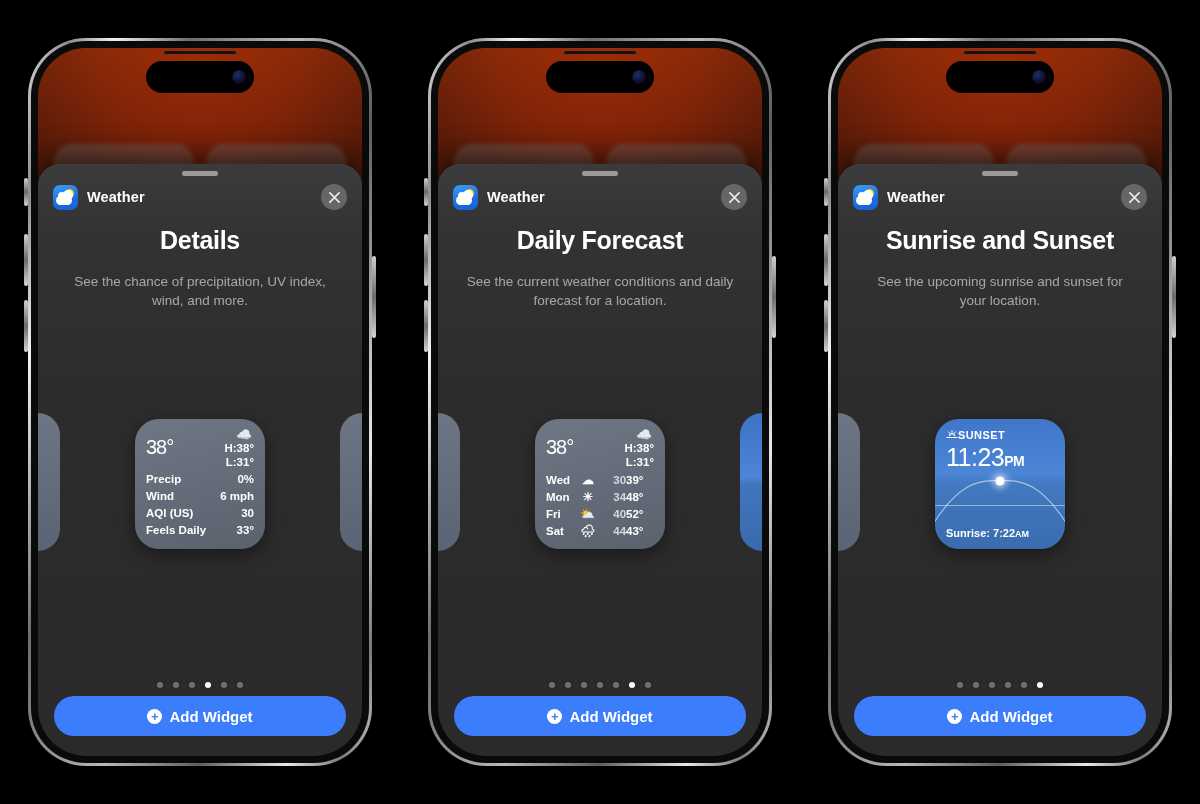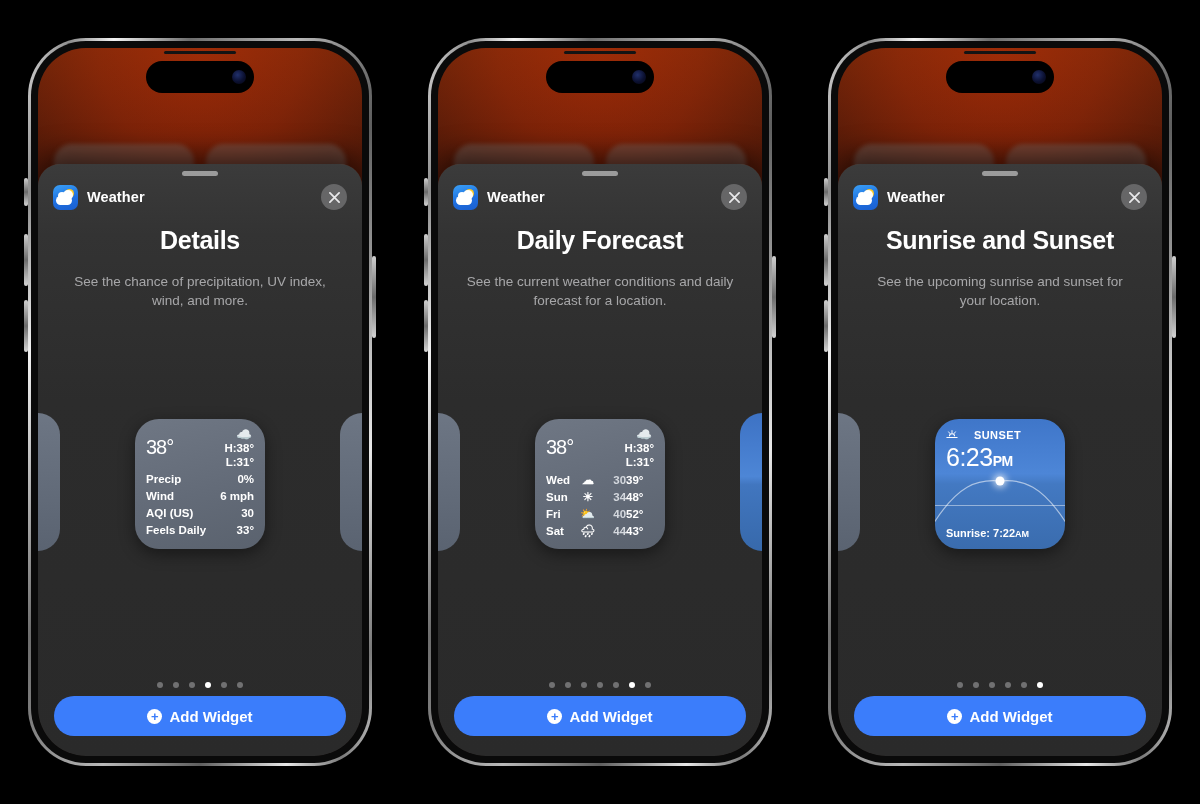--- a/index.html
+++ b/index.html
@@ -246,21 +246,21 @@
   .f-hi  { width: 30px; text-align:left; }
 
   
   .w-sunset {
     background: linear-gradient(180deg,#3f76c9 0%, #4d86d7 42%, #4379c2 50%, #3a6cae 100%);
     color:#fff;
     padding: 10px 11px;
     position: relative;
   }
   .s-label {
-    display:flex; align-items:center; gap:16px;
+    display:flex; align-items:center; gap:0;
     font-size: 11px; font-weight: 700; letter-spacing:.4px;
   }
   .s-time { font-size: 25px; font-weight: 500; line-height: 30px; margin-top: 1px; letter-spacing:-0.5px;}
   .s-time .mer { font-size: 14px; font-weight:700; }
   .s-arc { position:absolute; left:0; right:0; top: 58px; height: 58px; }
   .s-horizon {
     position:absolute; left:0; right:0; top: 86px; height:1px;
     background: rgba(255,255,255,0.45);
   }
   .s-sun {
@@ -458,21 +458,21 @@
                 </div>
               </div>
               <div class="f-rows">
                 <div class="f-row">
                   <span class="f-day">Wed</span>
                   <span class="f-ico">☁</span>
                   <span class="f-lo">30</span>
                   <span class="f-hi">39°</span>
                 </div>
                 <div class="f-row">
-                  <span class="f-day">Sun</span>
+                  <span class="f-day">Mon</span>
                   <span class="f-ico">☀</span>
                   <span class="f-lo">34</span>
                   <span class="f-hi">48°</span>
                 </div>
                 <div class="f-row">
                   <span class="f-day">Fri</span>
                   <span class="f-ico">⛅</span>
                   <span class="f-lo">40</span>
                   <span class="f-hi">52°</span>
                 </div>
@@ -556,21 +556,21 @@
                 <span>
                   <svg width="12" height="10" viewBox="0 0 14 11">
                     <path d="M7 1.5 L7 4.5 M3 3 L4.6 5 M11 3 L9.4 5" stroke="#fff" stroke-width="1.1" stroke-linecap="round"></path>
                     <path d="M4 8.2 a3 3 0 0 1 6 0" fill="none" stroke="#fff" stroke-width="1.2"></path>
                     <path d="M1 9.6 H13" stroke="#fff" stroke-width="1.2" stroke-linecap="round"></path>
                   </svg>
                 </span>
                 <span>SUNSET</span>
               </div>
               <div class="s-time">
-                <span>6:23</span><span class="mer">PM</span>
+                <span>11:23</span><span class="mer">PM</span>
               </div>
               <svg class="s-arc" viewBox="0 0 130 58" preserveAspectRatio="none">
                 <path d="M-6 54 C 22 6, 44 2, 65 4 C 86 2, 108 6, 136 54" fill="none" stroke="rgba(255,255,255,0.55)" stroke-width="1.2"></path>
               </svg>
               <div class="s-horizon"></div>
               <div class="s-sun"></div>
               <div class="s-sunrise">
                 <span>Sunrise: 7:22</span><span class="mer2">AM</span>
               </div>
             </div>

